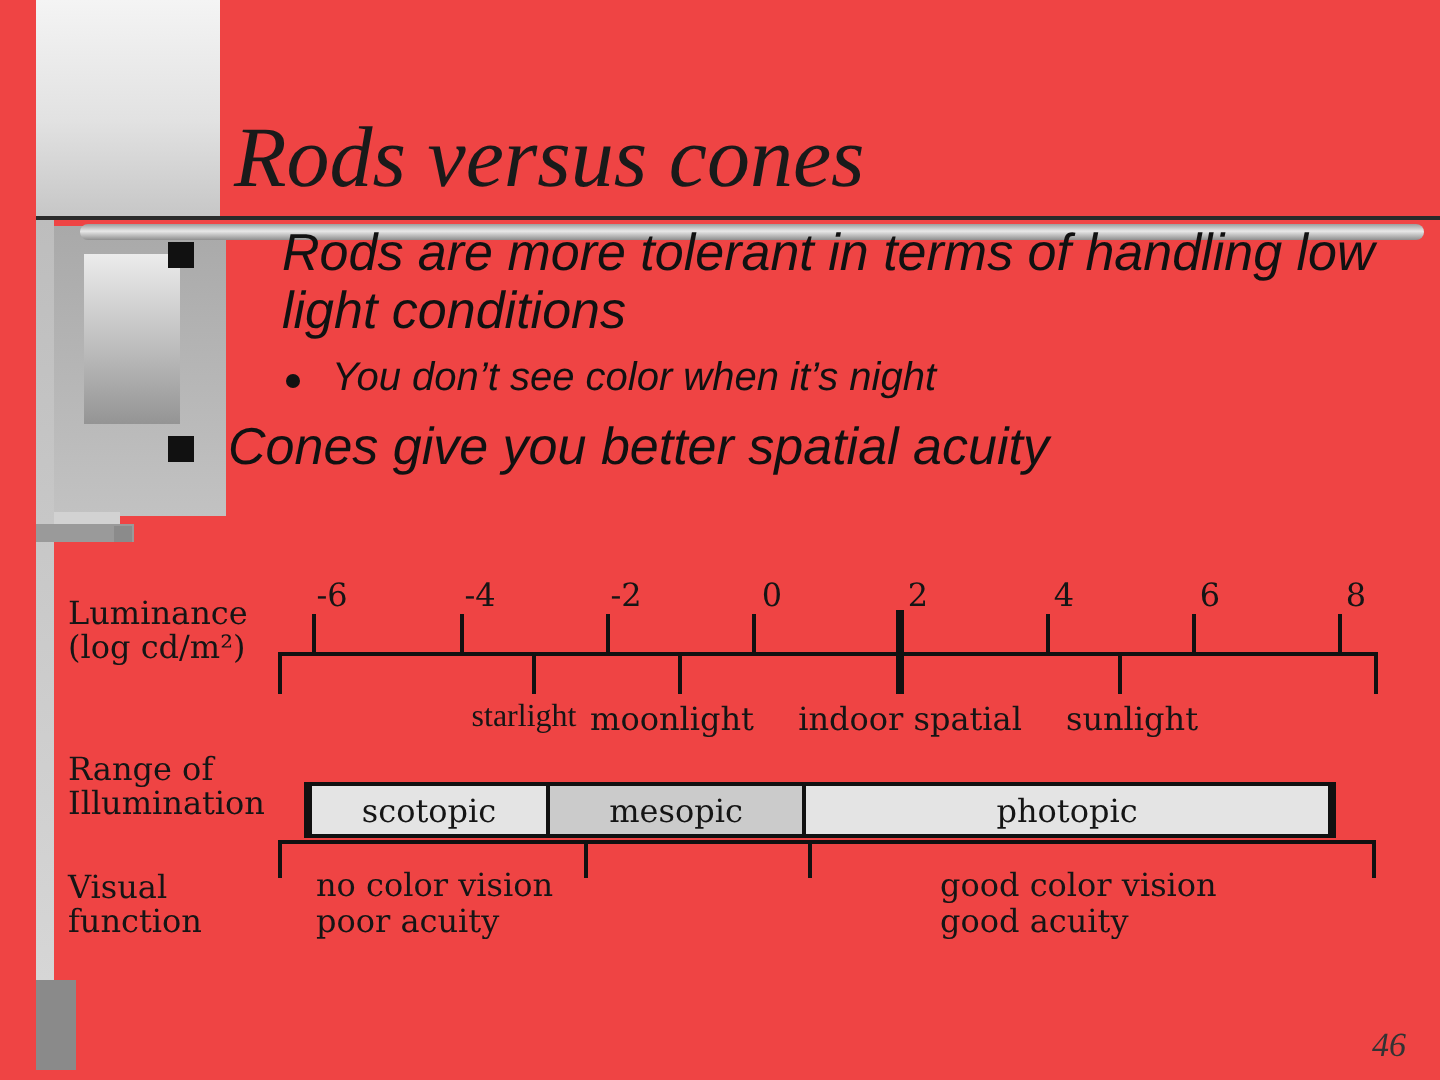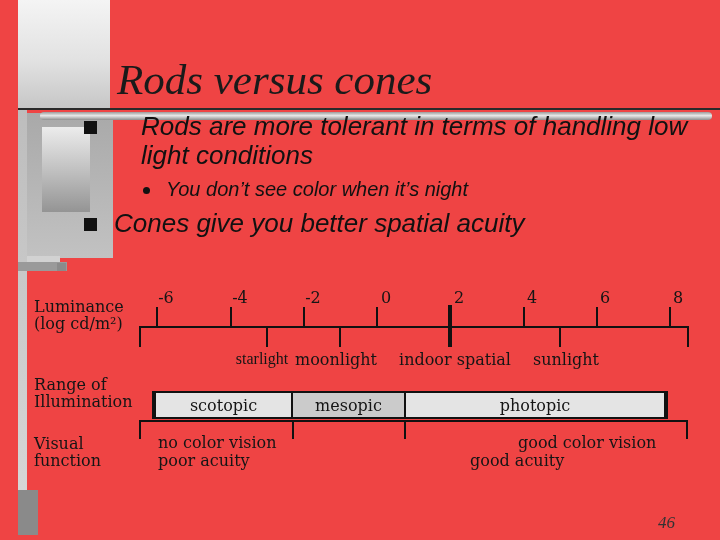--- a/index.html
+++ b/index.html
@@ -37,25 +37,25 @@
   .vt-up{top:307px;height:20px;}
   .vt-dn{top:326px;height:21px;}
   .vt-cap{top:326px;height:21px;}
   .vt-bold{position:absolute;width:4px;background:#111;top:305px;height:42px;}
   .ticklab{position:absolute;top:288px;font-size:16px;transform:translateX(-50%);white-space:nowrap;}
   .srclab{position:absolute;top:350px;font-size:16px;transform:translateX(-50%);white-space:nowrap;}
   .boxrow{position:absolute;left:152px;top:391px;width:516px;height:28px;box-sizing:border-box;
           border:2px solid #111;border-left-width:4px;border-right-width:4px;display:flex;}
   .boxseg{height:100%;display:flex;align-items:center;justify-content:center;
           font-size:16px;box-sizing:border-box;}
-  .seg1{width:137px;background:#e4e4e4;border-right:2px solid #111;}
-  .seg2{width:113px;background:#cbcbcb;border-right:2px solid #111;}
+  .seg1{width:119px;background:#e4e4e4;border-right:2px solid #111;}
+  .seg2{width:128px;background:#cbcbcb;border-right:2px solid #111;}
   .seg3{flex:1;background:#e4e4e4;}
   .brk-t{top:420px;height:19px;}
-  .pagenum{position:absolute;left:658px;top:513px;font-family:"Liberation Serif",serif;
+  .pagenum{position:absolute;left:686px;top:513px;font-family:"Liberation Serif",serif;
            font-style:italic;font-size:17px;color:#333;}
 </style>
 </head>
 <body>
 
 <div id="slide">
 
   <div class="dec dec-top"></div>
   <div class="dec dec-strip"></div>
   <div class="dec dec-main"></div>
@@ -123,18 +123,18 @@
     </div>
 
     <div class="hline" style="left:140px;top:420px;width:548px;"></div>
     <div class="vt brk-t" style="left:139px;"></div>
     <div class="vt brk-t" style="left:292px;"></div>
     <div class="vt brk-t" style="left:404px;"></div>
     <div class="vt brk-t" style="left:686px;"></div>
 
     <div class="flabel" style="left:158px;top:434px;">no color vision</div>
     <div class="flabel" style="left:158px;top:452px;">poor acuity</div>
-    <div class="flabel" style="left:470px;top:434px;margin-left:48px;">good color vision</div>
+    <div class="flabel" style="left:470px;top:434px;">good color vision</div>
     <div class="flabel" style="left:470px;top:452px;">good acuity</div>
   </div>
 
   <div class="pagenum">46</div>
 </div>
 
 </body></html>

